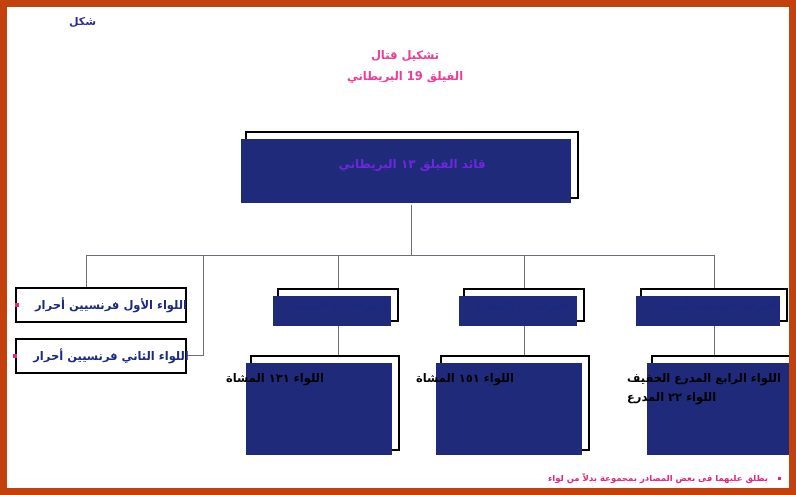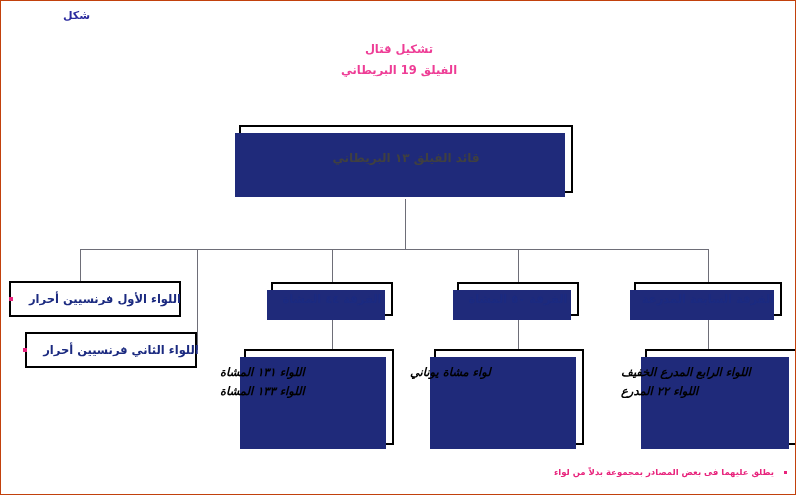--- a/index.html
+++ b/index.html
@@ -5,21 +5,21 @@
   html, body {
     margin: 0;
     padding: 0;
     background: #ffffff;
   }
   #page {
     position: relative;
     width: 796px;
     height: 495px;
     background: #ffffff;
-    border: 1px solid #c2410c;
+    border: 7px solid #c2410c;
     box-sizing: border-box;
     overflow: hidden;
     font-family: "DejaVu Sans", "Liberation Sans", sans-serif;
   }
 
   
   .fig-label {
     position: absolute;
     left: 62px;
     top: 8px;
@@ -81,32 +81,31 @@
     display: flex;
     flex-direction: column;
     align-items: center;
     justify-content: center;
   }
   .box-inner.top-align {
     justify-content: flex-start;
     padding-top: 12px;
     align-items: flex-end;
     padding-right: 26px;
-    font-style: italic;
   }
 
   .txt-navy {
     color: #1b2a80;
     font-weight: bold;
     font-size: 11.5px;
     line-height: 17px;
     white-space: nowrap;
   }
   .txt-black {
-    color: #404040;
+    color: #6d28d9;
     font-weight: bold;
     font-size: 12px;
     line-height: 19px;
     white-space: nowrap;
   }
   .txt-serif {
     font-family: "DejaVu Serif", "Liberation Serif", serif;
   }
 
   
@@ -205,21 +204,21 @@
 
   <div class="box fr-box" style="left:8px; top:280px;">
     <div class="box-inner">
       <div class="fr-row">
         <span class="txt-navy">اللواء الأول فرنسيين أحرار</span>
         <span class="bullet"></span>
       </div>
     </div>
   </div>
 
-  <div class="box fr-box" style="left:24px; top:331px;">
+  <div class="box fr-box" style="left:8px; top:331px;">
     <div class="box-inner">
       <div class="fr-row">
         <span class="txt-navy">اللواء الثاني فرنسيين أحرار</span>
         <span class="bullet"></span>
       </div>
     </div>
   </div>
 
   <div class="box div-box shadow-ld" style="left:270px; top:281px; width:122px;">
     <div class="box-inner">
@@ -235,27 +234,26 @@
 
   <div class="box div-box shadow-ld" style="left:633px; top:281px; width:148px;">
     <div class="box-inner">
       <div class="txt-navy">الفرقة السابعة المدرعة</div>
     </div>
   </div>
 
   <div class="box unit-box shadow-ld" style="left:243px; top:348px; width:150px; height:96px;">
     <div class="box-inner top-align">
       <div class="unit-line">اللواء ١٣١ المشاة</div>
-      <div class="unit-line">اللواء ١٣٣ المشاة</div>
     </div>
   </div>
 
   <div class="box unit-box shadow-ld" style="left:433px; top:348px; width:150px; height:96px;">
     <div class="box-inner top-align">
-      <div class="unit-line">لواء مشاة يوناني</div>
+      <div class="unit-line">اللواء ١٥١ المشاة</div>
     </div>
   </div>
 
   <div class="box unit-box shadow-ld" style="left:644px; top:348px; width:152px; height:96px;">
     <div class="box-inner top-align">
       <div class="unit-line">اللواء الرابع المدرع الخفيف</div>
       <div class="unit-line">اللواء ٢٢ المدرع</div>
     </div>
   </div>
 

